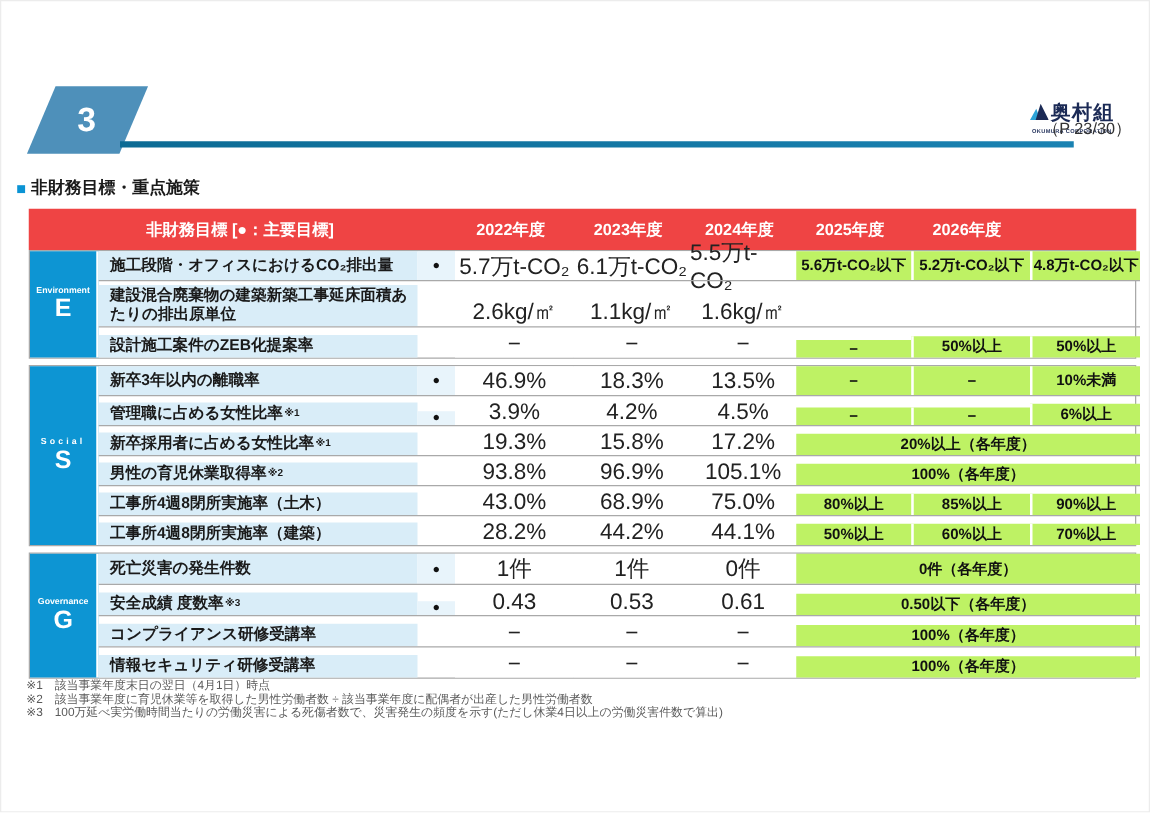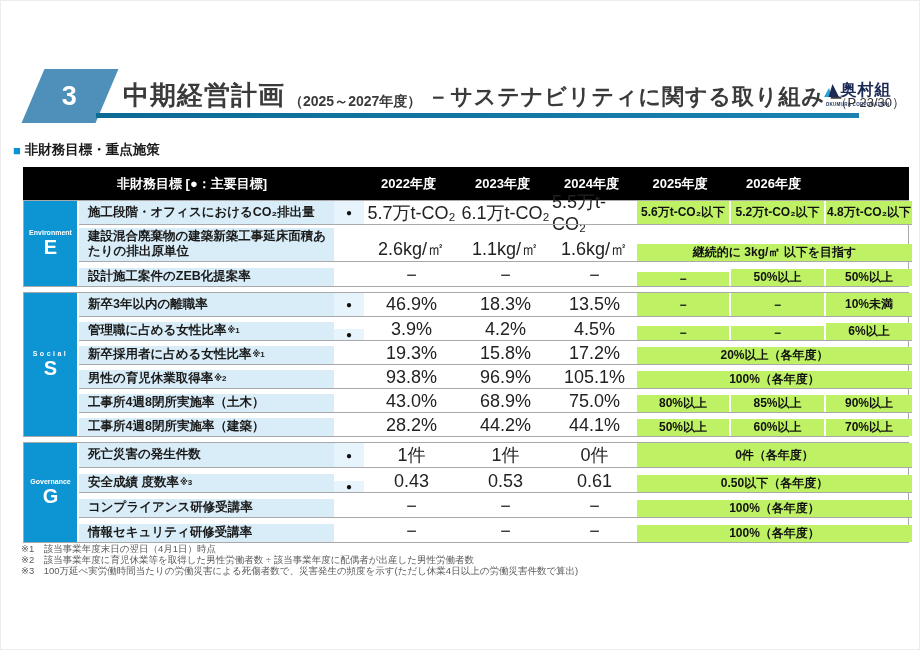--- a/index.html
+++ b/index.html
@@ -29,21 +29,21 @@
   .logo{position:absolute;right:14px;top:79px;width:95px;text-align:center;}
   .logo-row{display:flex;align-items:flex-end;justify-content:center;gap:2px;}
   .logo-name{font-size:16px;font-weight:bold;color:#1b2a55;letter-spacing:1px;}
   .logo-sub{font-size:4.5px;color:#1b2a55;font-weight:bold;letter-spacing:.3px;margin-top:1px;}
   .page-indicator{position:absolute;right:14px;top:93px;width:95px;text-align:right;font-size:13px;color:#333;}
   
   .sec-heading{position:absolute;left:12px;top:140px;font-size:13.5px;font-weight:bold;color:#1a1a1a;display:flex;align-items:center;gap:4px;}
   .sec-heading .sq{color:#0a93d4;font-size:13px;}
   
   .tablewrap{position:absolute;left:22px;top:166px;width:886px;}
-  .thead{display:flex;height:33px;background:#000000;color:#fff;font-weight:bold;font-size:13px;}
+  .thead{display:flex;height:33px;background:#ef4444;color:#fff;font-weight:bold;font-size:13px;}
   .thead div{display:flex;align-items:center;justify-content:center;box-sizing:border-box;}
   .h-label{width:338px;}
   .h-y0{width:95px;}.h-y1{width:93px;}.h-y2{width:85px;}
   .h-y3{width:92px;}.h-y4{width:95px;}.h-y5{width:88px;}
   .section{display:flex;border:1px solid #a9a9a9;box-sizing:border-box;background:#fff;}
   .section.gap{margin-top:5px;}
   .section:first-of-type{margin-top:4px;}
   .side{
     width:53px;background:#0d95d3;color:#fff;border-right:2px solid #fff;
     display:flex;flex-direction:column;align-items:center;justify-content:center;flex:none;
@@ -70,25 +70,20 @@
   .footnotes{position:absolute;left:20px;top:542px;font-size:9.5px;color:#5a5a5a;line-height:11px;}
 </style>
 </head>
 <body>
 
 <div class="page">
 
   <div class="badge">
     <span>3</span>
   </div>
-  <div class="titlebar">
-    <span class="title-main">中期経営計画</span>
-    <span class="title-period">（2025～2027年度）</span>
-    <span class="title-sub">－サステナビリティに関する取り組み－</span>
-  </div>
   <div class="title-rule"></div>
 
   <div class="logo">
     <div class="logo-row">
       <span>
         <svg width="15" height="13" viewBox="0 0 15 13">
           <polygon points="0,13 5,4 8.5,13" fill="#2ba3d8"></polygon>
           <polygon points="4.5,13 8.5,0 15,13" fill="#1b2a55"></polygon>
         </svg>
       </span>
@@ -133,21 +128,20 @@
           <div class="cell t t2">4.8万t-CO₂以下</div>
         </div>
         <div class="trow h36">
           <div class="cell lab">
               <span>建設混合廃棄物の建築新築工事延床面積あたりの排出原単位</span>
             </div>
           <div class="cell mk"></div>
           <div class="cell v v0">2.6kg/㎡</div>
           <div class="cell v v1">1.1kg/㎡</div>
           <div class="cell v v2">1.6kg/㎡</div>
-          <div class="cell t tm">継続的に 3kg/㎡ 以下を目指す</div>
         </div>
         <div class="trow h24">
           <div class="cell lab">
               <span>設計施工案件のZEB化提案率</span>
             </div>
           <div class="cell mk"></div>
           <div class="cell v v0">−</div>
           <div class="cell v v1">−</div>
           <div class="cell v v2">−</div>
           <div class="cell t t0">−</div>

